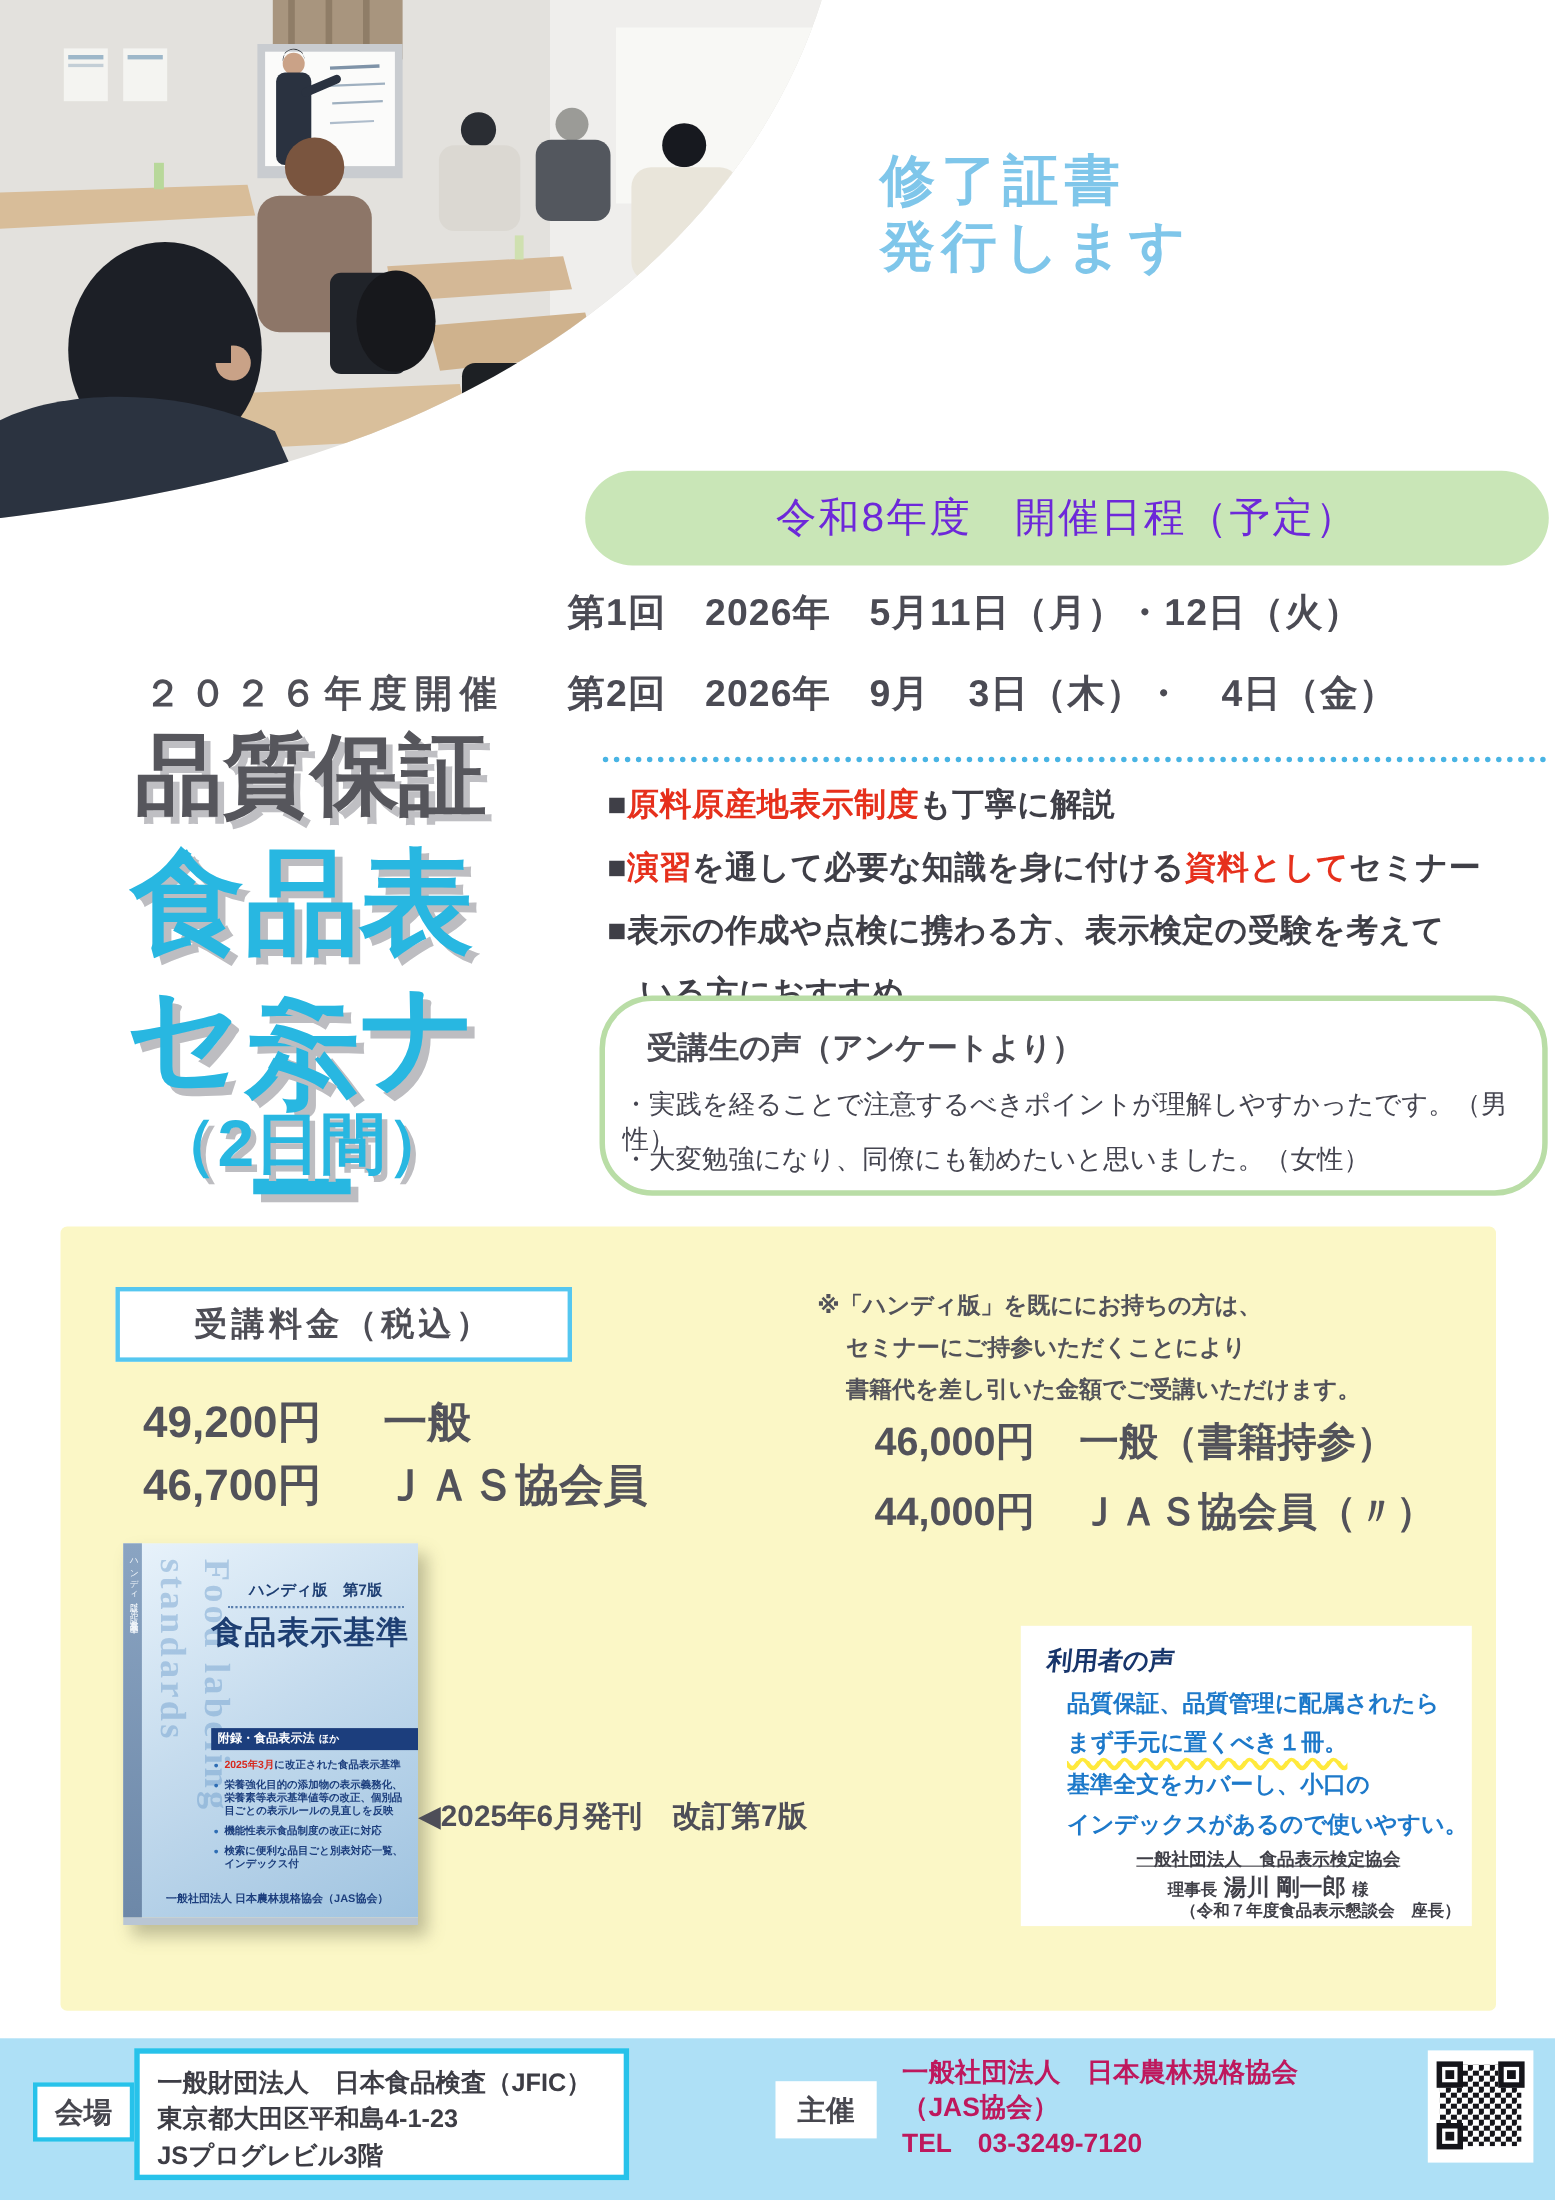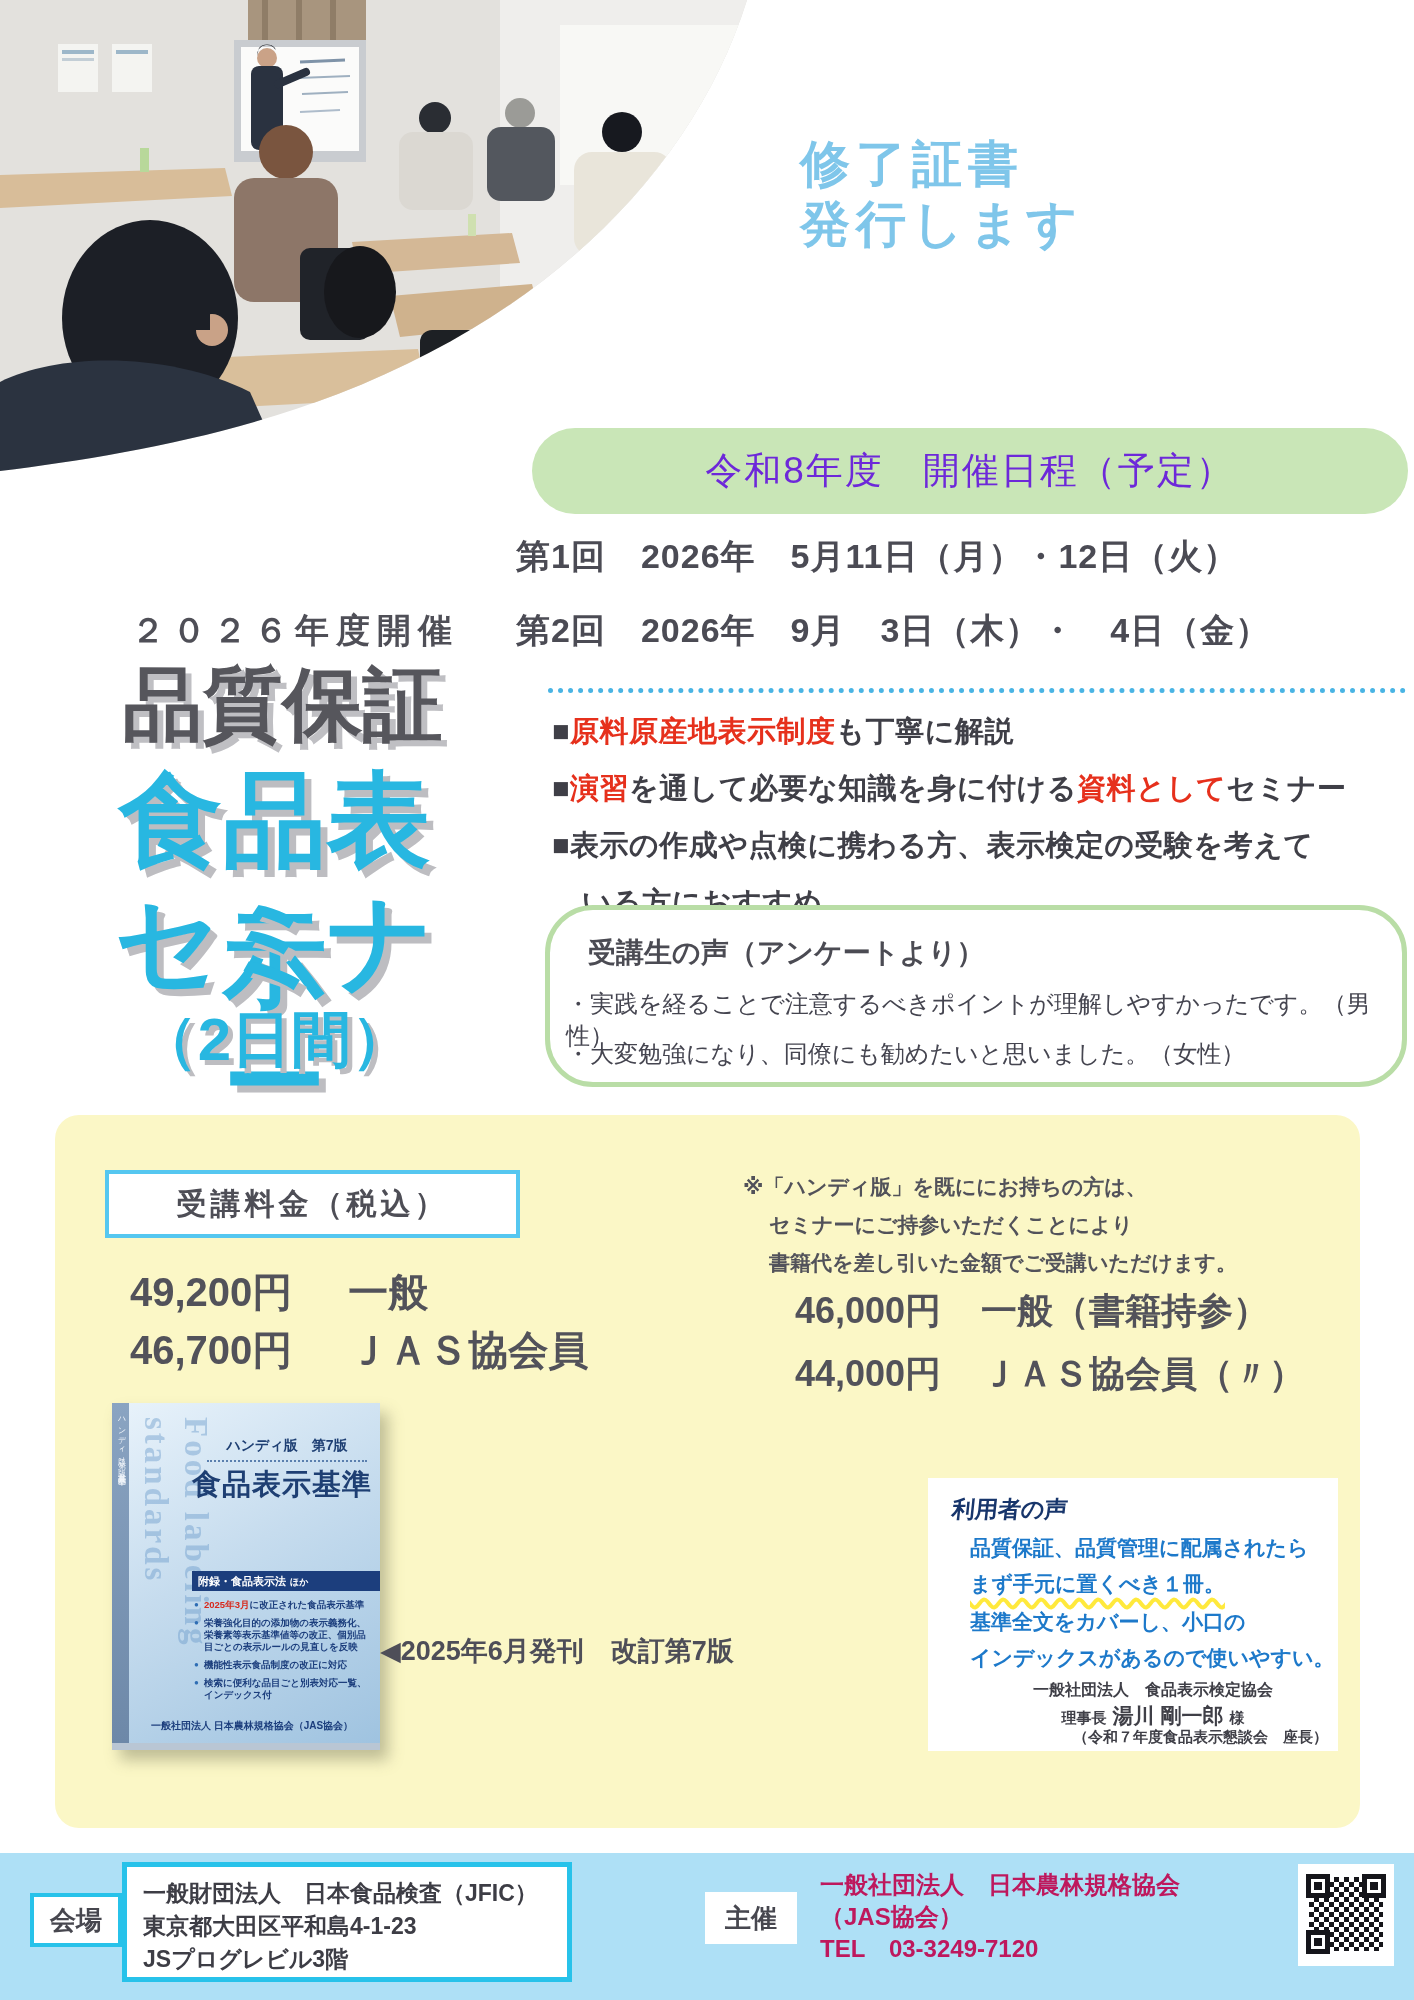--- a/index.html
+++ b/index.html
@@ -48,21 +48,21 @@
 
   
   .voices{left:545px;top:905px;width:862px;height:182px;background:#fff;border:5px solid #b9dda6;
     border-radius:48px;}
   .voices-title{position:absolute;left:38px;top:24px;font-size:28px;font-weight:800;color:#4b4b53;}
   .voices-item{position:absolute;left:16px;font-size:24px;font-weight:400;color:#454550;}
   .voices-item.i0{top:78px;}
   .voices-item.i1{top:128px;}
 
   
-  .yellow{left:55px;top:1115px;width:1305px;height:713px;background:#fbf7c6;border-radius:24px;}
+  .yellow{left:55px;top:1115px;width:1305px;height:713px;background:#fbf7c6;border-radius:6px;}
   .fee-title{position:absolute;left:50px;top:55px;width:415px;height:68px;background:#fff;
     border:4px solid #55c7f0;display:flex;align-items:center;justify-content:center;
     font-size:30px;font-weight:800;color:#4e4e56;letter-spacing:4px;}
   .fee-line{position:absolute;left:75px;font-size:40px;font-weight:800;color:#52525a;}
   .fee-line .lbl{margin-left:56px;}
   .fee-line.p0{top:150px;}
   .fee-line.p1{top:208px;}
   .disc-note{position:absolute;font-size:21px;font-weight:700;color:#52525a;}
   .disc-note.n0{left:688px;top:58px;}
   .disc-note.n1{left:714px;top:96px;}
@@ -107,21 +107,21 @@
   .testimonial{position:absolute;left:873px;top:363px;width:410px;height:273px;background:#fff;}
   .t-title{position:absolute;left:24px;top:16px;font-size:23px;font-weight:800;color:#17356b;
     transform:skewX(-6deg);}
   .t-line{position:absolute;left:42px;font-size:21px;font-weight:800;color:#1d79ca;}
   .t-line.l0{top:56px;}
   .t-line.l1{top:92px;text-decoration:underline;text-decoration-style:wavy;
     text-decoration-color:#ffe93c;text-decoration-thickness:4px;text-underline-offset:7px;}
   .t-line.l2{top:130px;}
   .t-line.l3{top:166px;}
   .t-org{position:absolute;left:60px;top:202px;width:330px;text-align:center;font-size:16px;
-    font-weight:700;color:#3f3f47;}
+    font-weight:700;color:#3f3f47;text-decoration:underline;}
   .t-person{position:absolute;left:60px;top:224px;width:330px;text-align:center;font-size:15px;
     font-weight:700;color:#3f3f47;}
   .t-person .name{font-size:21px;font-weight:800;margin:0 6px;}
   .t-role{position:absolute;left:40px;top:250px;width:360px;text-align:right;font-size:15px;
     font-weight:700;color:#3f3f47;}
 
   
   .footer{left:0;top:1853px;width:1414px;height:147px;background:#aee0f6;}
   .venue-label{position:absolute;left:30px;top:40px;width:92px;height:54px;background:#fff;
     border:4px solid #27c2ea;display:flex;align-items:center;justify-content:center;

